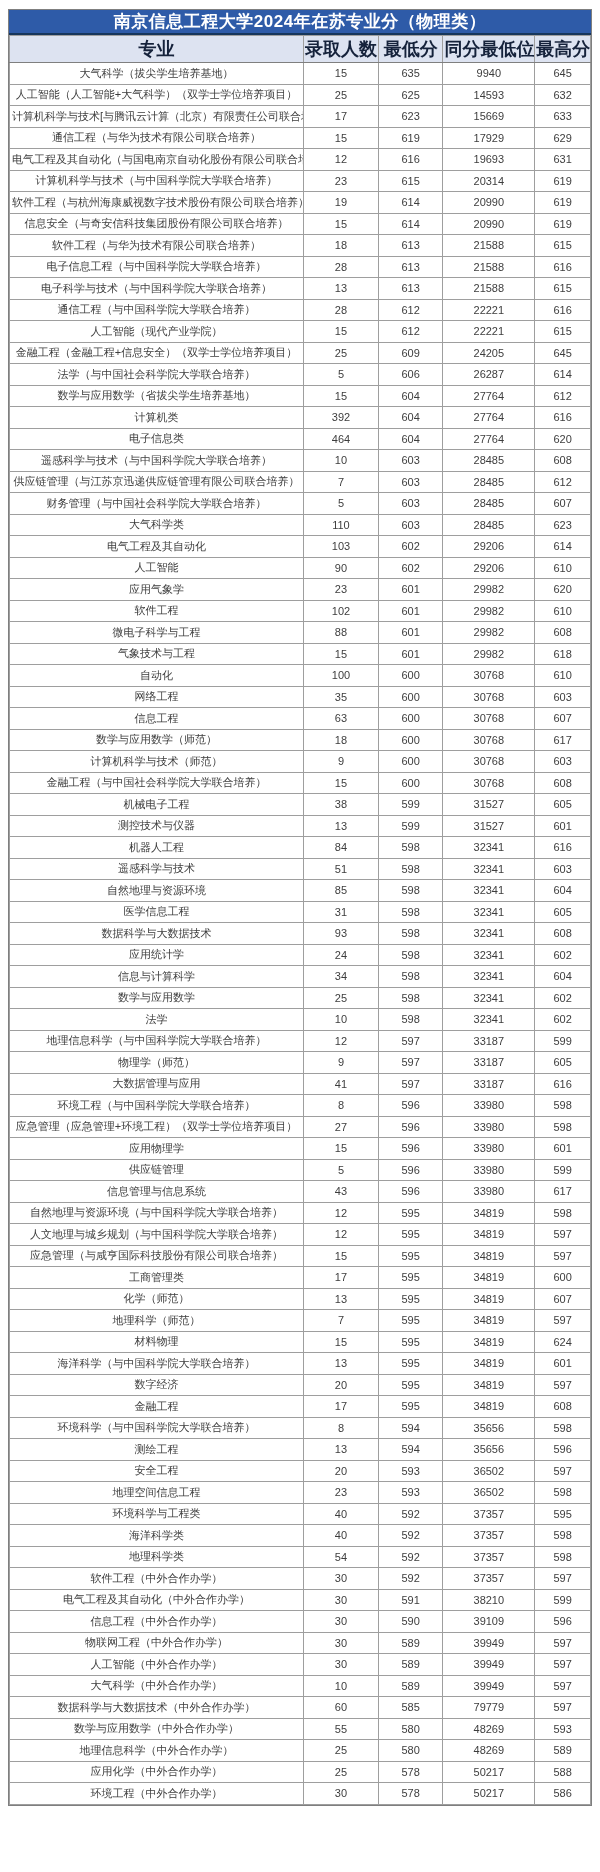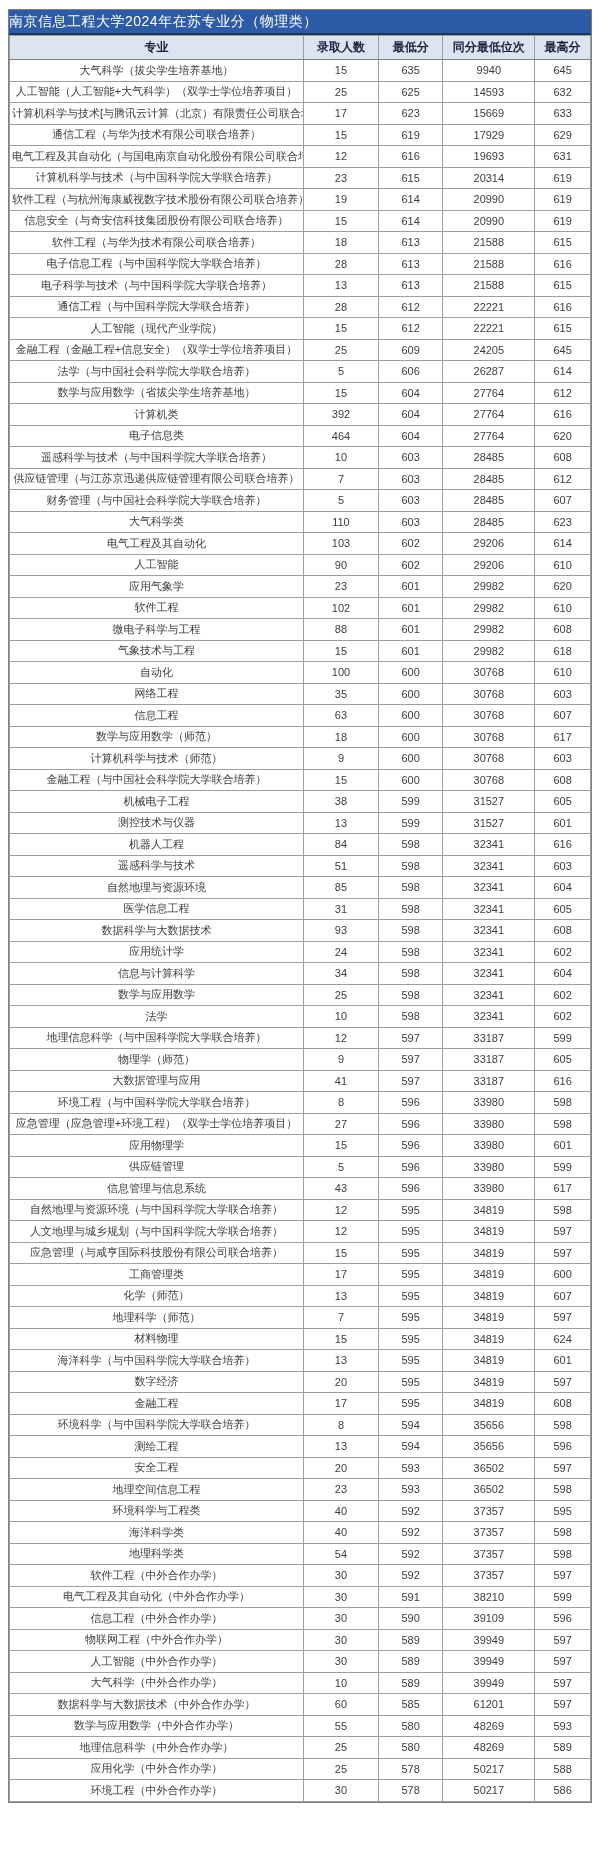--- a/index.html
+++ b/index.html
@@ -21,23 +21,23 @@
   }
   body { width: 600px; }
   .sheet {
     margin: 9px 8px 0 8px;
     width: 582px;
     border: 1px solid var(--outer-border);
   }
   .title-bar {
     background: var(--title-bg);
     color: var(--title-text);
-    font-size: 14px;
-    font-weight: normal;
-    text-align: left;
+    font-size: 17px;
+    font-weight: bold;
+    text-align: center;
     height: 23px;
     line-height: 23px;
     letter-spacing: 0.5px;
     border-bottom: 2px solid var(--title-divider);
     white-space: nowrap;
     overflow: hidden;
   }
   table {
     width: 100%;
     border-collapse: collapse;
@@ -51,21 +51,21 @@
   th, td {
     border: 1px solid var(--grid-line);
     text-align: center;
     vertical-align: middle;
     overflow: hidden;
     white-space: nowrap;
   }
   th {
     background: var(--header-bg);
     color: var(--header-text);
-    font-size: 12px;
+    font-size: 18px;
     font-weight: bold;
     height: 21px;
     border-bottom: 1px solid var(--outer-border);
   }
   td {
     background: var(--row-bg);
     color: var(--cell-text);
     font-size: 11px;
     height: 20.5px;
     padding: 0 2px;
@@ -624,21 +624,21 @@
           <td class="major">大气科学（中外合作办学）</td>
           <td>10</td>
           <td>589</td>
           <td>39949</td>
           <td>597</td>
         </tr>
         <tr>
           <td class="major">数据科学与大数据技术（中外合作办学）</td>
           <td>60</td>
           <td>585</td>
-          <td>61201</td>
+          <td>79779</td>
           <td>597</td>
         </tr>
         <tr>
           <td class="major">数学与应用数学（中外合作办学）</td>
           <td>55</td>
           <td>580</td>
           <td>48269</td>
           <td>593</td>
         </tr>
         <tr>

